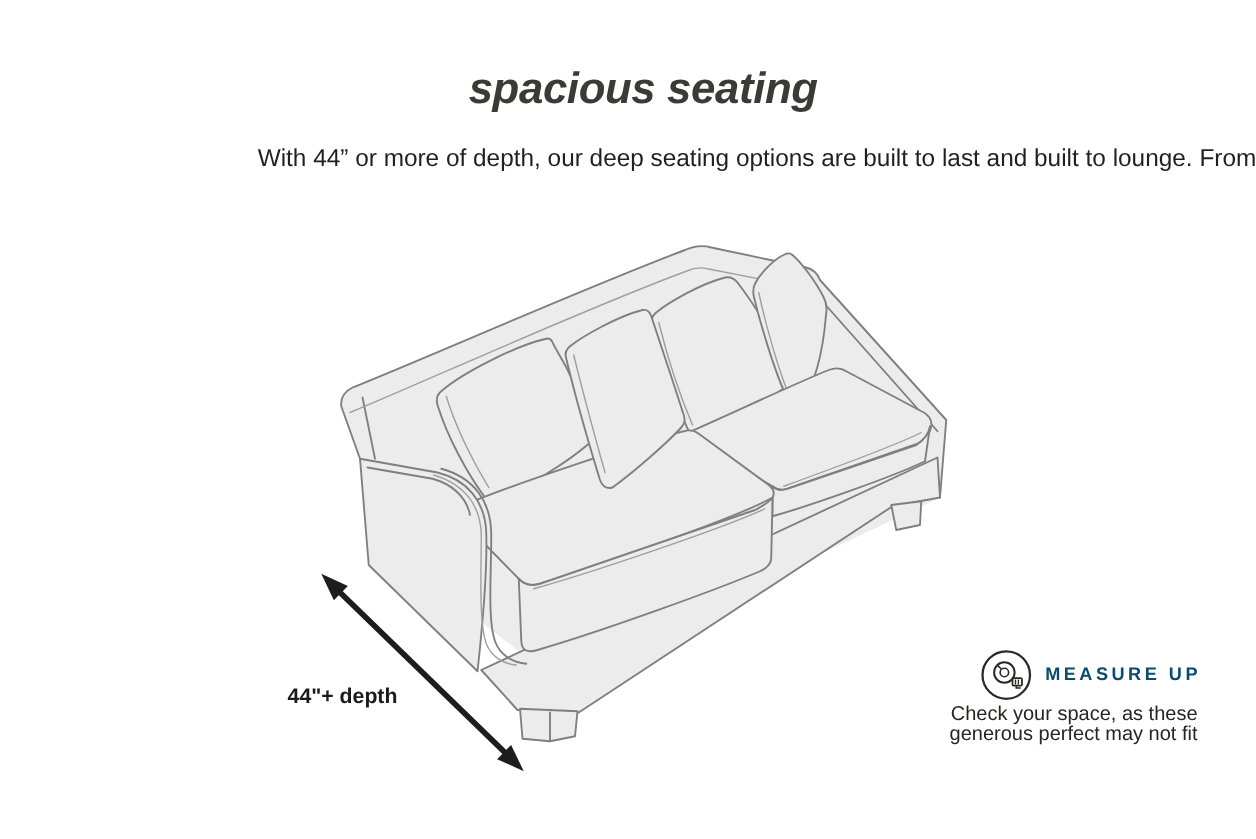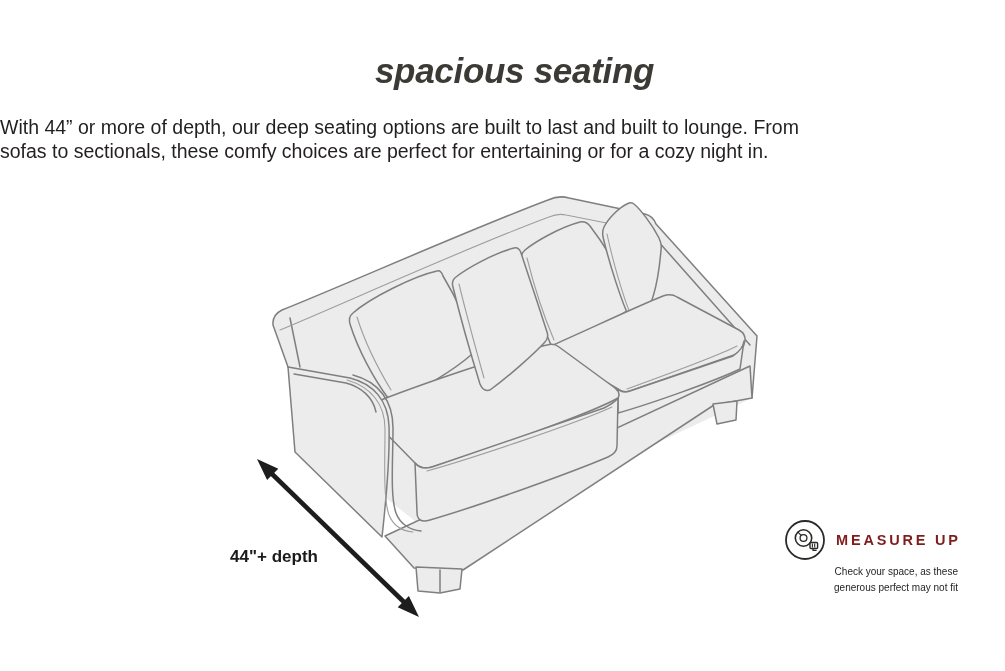--- a/index.html
+++ b/index.html
@@ -7,51 +7,50 @@
     position:relative;width:1005px;height:671px;background:#ffffff;overflow:hidden;
     font-family:"Liberation Sans","DejaVu Sans",sans-serif;
   }
   .page-title{
     position:absolute;top:50px;left:12px;width:1005px;margin:0;
     text-align:center;font-size:35px;font-weight:bold;color:#3b3a34;
     letter-spacing:-0.3px;line-height:1.2;font-style:italic;
   }
   .intro{
     position:absolute;top:116px;left:0;width:1005px;margin:0;
-    text-align:left;font-size:19.5px;line-height:23.5px;color:#231f20;
+    text-align:right;font-size:19.5px;line-height:23.5px;color:#231f20;
   }
   .intro span{display:block;}
   .sofa-svg{position:absolute;left:265px;top:190px;width:500px;height:440px;}
   .arrow-svg{position:absolute;left:240px;top:445px;width:195px;height:190px;}
   .depth-label{
     position:absolute;left:222px;top:547px;width:104px;margin:0;
     text-align:center;font-size:17px;font-weight:bold;color:#1b1b1b;
   }
   .measure-up{position:absolute;top:518px;right:47px;width:250px;}
   .mu-header{display:flex;align-items:center;justify-content:flex-end;gap:9px;height:44px;}
   .mu-icon{width:44px;height:44px;flex:0 0 auto;}
   .mu-heading{
-    font-size:14.5px;font-weight:bold;color:#7f1d1d;letter-spacing:2.8px;
+    font-size:14.5px;font-weight:bold;color:#0c4a6e;letter-spacing:2.8px;
     white-space:nowrap;margin-right:-2.8px;
   }
   .mu-note{
-    margin-top:2px;text-align:right;font-size:10px;line-height:16px;color:#252522;
+    margin-top:2px;text-align:right;font-size:16px;line-height:16px;color:#252522;
   }
   .mu-note span{display:block;}
 </style>
 </head>
 <body>
 
 <div class="canvas">
 
   <h1 class="page-title">spacious seating</h1>
 
   <p class="intro">
     <span>With 44” or more of depth, our deep seating options are built to last and built to lounge. From</span>
-    <span>sofas to sectionals, these comfy choices are perfect for entertaining or for a cozy night in.</span>
   </p>
 
   <svg class="sofa-svg" viewBox="265 190 500 440" xmlns="http://www.w3.org/2000/svg">
     <g fill="#ececec" stroke="#7f7f7f" stroke-width="1.5" stroke-linejoin="round" stroke-linecap="round">
 
       <path stroke="none" d="M288,367 L273,325 Q272,315 282,310 C340,287 466,231 548,200 Q559,195 569,198 L645,214 Q653,216 656,224 L757,336 L752,398 L600,470 L420,525 L300,430 Z"></path>
       <path fill="none" d="M288,367 L273,325 Q272,315 282,310 C340,287 466,231 548,200 Q559,195 569,198 L645,214 Q653,216 656,224 L757,336 L752,398"></path>
       <path fill="none" d="M290,318 L300,367"></path>
       <path fill="none" stroke="#9e9e9e" stroke-width="1.1" d="M280,330 C345,303 468,247 549,217 Q558,213 566,215 L637,229"></path>
       <path fill="none" d="M649,231 L750,345"></path>

